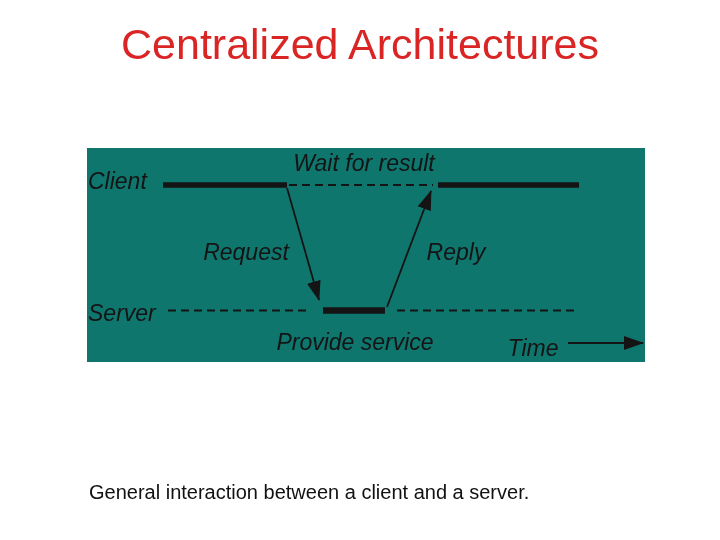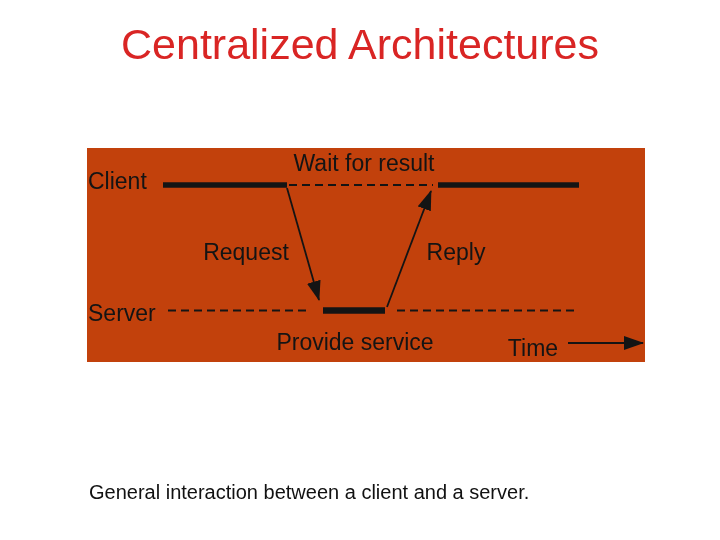--- a/index.html
+++ b/index.html
@@ -77,21 +77,21 @@
     margin-top: 24px;
   }
 </style>
 </head>
 <body>
 
 <div class="slide">
 
   <h1 class="slide-title" style="color: rgb(217, 37, 36);">Centralized Architectures</h1>
 
-  <div class="figure" style="background-color: #c2410c;">
+  <div class="figure" style="background-color: #0f766e; font-style: italic;">
     <svg width="558" height="214" viewBox="0 0 558 214">
       <defs>
         <marker id="arrowhead" viewBox="0 0 20 14" refX="19" refY="7" markerWidth="20" markerHeight="14" orient="auto" markerUnits="userSpaceOnUse">
           <path d="M0,0 L20,7 L0,14 Z"></path>
         </marker>
       </defs>
 
       <text x="1" y="41">Client</text>
       <line class="ink-thick" x1="76" y1="37" x2="200" y2="37"></line>
       <line class="ink-dash" x1="202" y1="37" x2="346" y2="37"></line>

